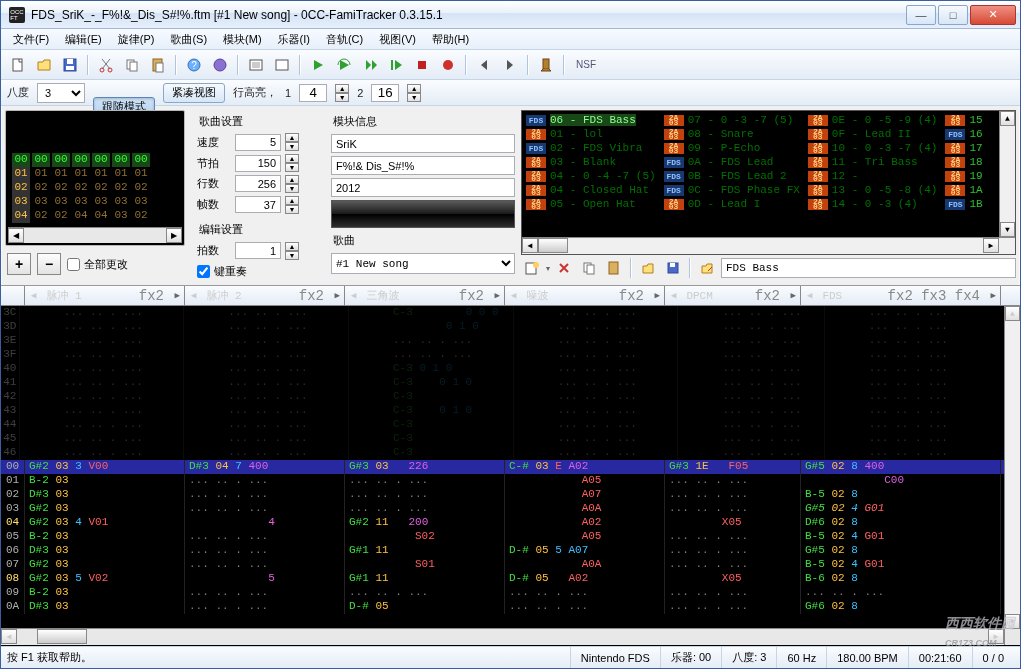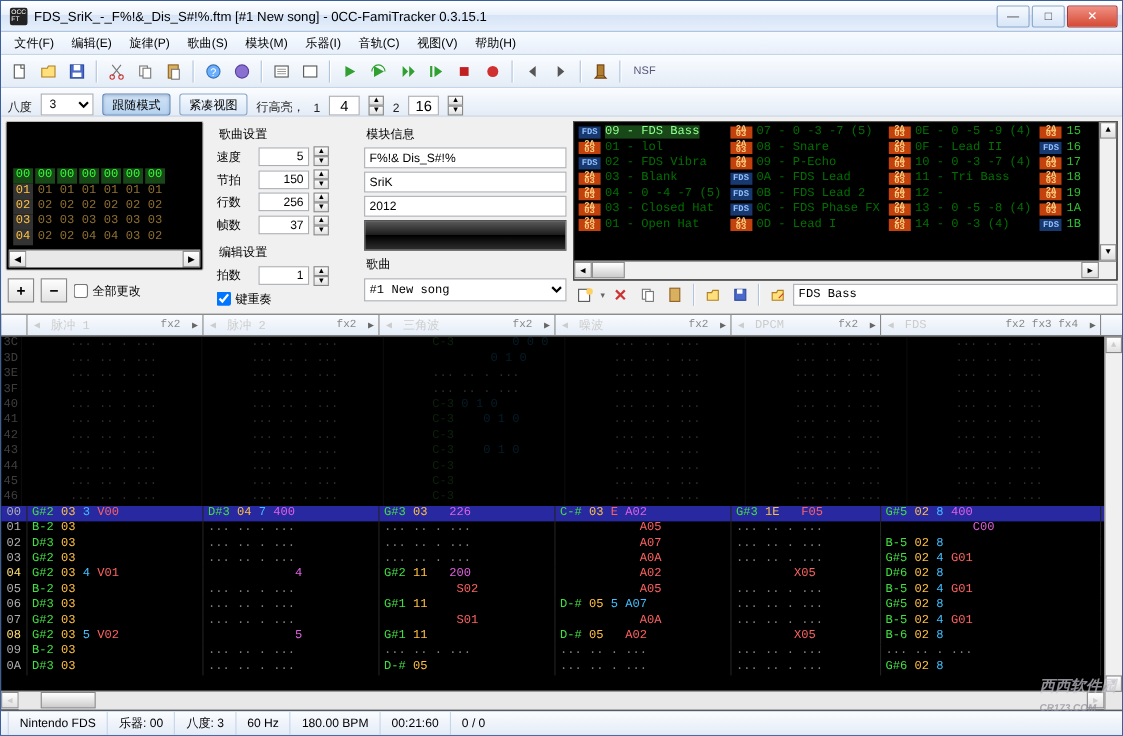--- a/index.html
+++ b/index.html
@@ -13,21 +13,21 @@
 .winbtn.close { background: linear-gradient(180deg,#f08f82,#d54a35); border-color:#a33; color:#fff; width:46px;}
 
 .menubar { height: 21px; background: linear-gradient(180deg,#f7fbff,#e7effa); display:flex; align-items:center; padding: 0 4px; border-bottom:1px solid #c5d5e8;}
 .menuitem { padding: 2px 8px; }
 
 .toolbar { height: 30px; background: linear-gradient(180deg,#fafcff,#e4ecf6); display:flex; align-items:center; padding: 0 6px; gap:4px; border-bottom:1px solid #c5d5e8;}
 .tbtn { width: 22px; height: 22px; border: 1px solid transparent; display:flex; align-items:center; justify-content:center; border-radius:3px;}
 .tsep { width:2px; height:20px; border-left:1px solid #b0c4de; border-right:1px solid #fff; margin:0 2px;}
 svg { display:block;}
 
-.toolbar2 { height: 26px; background: linear-gradient(180deg,#fafcff,#e4ecf6); display:flex; align-items:flex-end; padding: 0 6px; gap:8px; border-bottom:1px solid #c5d5e8;}
+.toolbar2 { height: 26px; background: linear-gradient(180deg,#fafcff,#e4ecf6); display:flex; align-items:center; padding: 0 6px; gap:8px; border-bottom:1px solid #c5d5e8;}
 .lbl { color:#222;}
 .combo { height:20px; border:1px solid #abadb3; background:#fff; font-size:11px; padding:0 3px;}
 .togglebtn { height: 20px; border:1px solid #8aa6c9; background: linear-gradient(180deg,#f6fafe,#d8e6f7); border-radius:3px; padding: 0 8px; display:flex; align-items:center;}
 .togglebtn.pressed { background:linear-gradient(180deg,#cfe3f8,#b6d2ef); border-color:#5c85bb; box-shadow: inset 0 1px 3px rgba(0,0,0,.2); margin-top: 28px;}
 .numbox { width:28px; height:18px; border:1px solid #abadb3; text-align:center; background:#fff;}
 .spinpair{ display:inline-flex; flex-direction:column; }
 .spinpair button{ width:14px; height:9px; font-size:7px; line-height:7px; padding:0; border:1px solid #888; background:linear-gradient(180deg,#fff,#e0e0e0);}
 
 .upper { display:flex; height: 180px; border-bottom:1px solid #999; padding:4px 0 4px 4px; gap:4px;}
 .panel { border:1px solid #b8b8b8; border-radius:2px; background:#f0f0f0; padding:2px; position:relative;}
@@ -69,21 +69,21 @@
 .instbar{ height:17px; display:flex; background:#f0f0f0; border-top:1px solid #888;}
 
 .instedit{ height:26px; display:flex; gap:3px; align-items:center; padding:2px 0;}
 .instedit input{ flex:1; height:20px; border:1px solid #abadb3; padding:0 4px; font-family:"Courier New",monospace; font-size:11px;}
 
 .pattern { flex:1; background:#000; overflow:hidden; position:relative; font-family:"Courier New",monospace; font-size:11px; color:#ccc;}
 .chanheads{ height:20px; background:linear-gradient(180deg,#fafcff,#e4ecf6); display:flex; border-bottom:1px solid #888;}
 .rownumcol{ width:24px; border-right:1px solid #888;}
 .chanhead{ border-right:1px solid #888; display:flex; align-items:center; padding:0 6px; gap:10px; position:relative;}
 .chanhead .exp{ position:absolute; right:4px; font-size:9px; color:#666;}
-.chanhead .fxmark{ position:absolute; right:20px; font-size:10px; color:#888;margin-left:28px;}
+.chanhead .fxmark{ position:absolute; right:20px; font-size:14px; color:#888;margin-left:28px;}
 .patbody { position:relative; height: calc(100% - 38px);}
 .patrow { display:flex; height:14px;}
 .patrow .rn{ width:24px; text-align:center; color:#b0b0b0; border-right:1px solid #222;}
 .patrow.hl .rn{ color:#ffe070;}
 .patrow.faded{ opacity:.35;gap:40px;}
 .patrow.cursor{ background:#2828a0;}
 .patcell{ border-right:1px solid #222; padding:0 4px; white-space:pre; overflow:hidden;}
 .patcell .n{ color:#40e040;} .patcell .i{ color:#ffc040;} .patcell .v{ color:#40c0ff;}
 .patcell .f{ color:#ff6060;} .patcell .p{ color:#e060e0;} .patcell .g{ color:#808080;}
 .patcell .gn{ color:#206020;margin-top:48px;} .patcell .gv{ color:#105070;}
@@ -379,37 +379,37 @@
           </span>
         </div>
       <label style="display:flex;align-items:center;gap:4px;margin-top:2px;">
           <input type="checkbox" checked="" style="">
           <span>键重奏</span>
         </label>
     </div>
 
     <div class="modcol">
       <div class="grouplabel">模块信息</div>
+      <input type="text" value="SriK" style="">
       <input type="text" value="F%!&amp; Dis_S#!%" style="">
-      <input type="text" value="SriK" style="">
       <input type="text" value="2012" style="">
       <div class="vumeter"></div>
       <div class="grouplabel">歌曲</div>
       <div class="songsel">
           <select><option>#1 New song</option></select>
         </div>
     </div>
 
     <div class="instpanel">
       <div class="instlist">
         <div class="instcols" id="instcols">
             <div class="instcol">
               <div class="instrow sel">
                 <div class="chip fds" style="white-space: pre; line-height: 5px;">FDS</div>
-                <span class="name">09 - FDS Bass</span>
+                <span class="name">06 - FDS Bass</span>
               </div>
               <div class="instrow">
                 <div class="chip " style="white-space: pre; line-height: 5px;">2A
 03</div>
                 <span class="name dim">01 - lol</span>
               </div>
               <div class="instrow">
                 <div class="chip fds" style="white-space: pre; line-height: 5px;">FDS</div>
                 <span class="name dim">02 - FDS Vibra</span>
               </div>
@@ -419,26 +419,26 @@
                 <span class="name dim">03 - Blank</span>
               </div>
               <div class="instrow">
                 <div class="chip " style="white-space: pre; line-height: 5px;">2A
 03</div>
                 <span class="name dim">04 - 0 -4 -7 (5)</span>
               </div>
               <div class="instrow">
                 <div class="chip " style="white-space: pre; line-height: 5px;">2A
 03</div>
-                <span class="name dim">03 - Closed Hat</span>
-              </div>
-              <div class="instrow">
-                <div class="chip " style="white-space: pre; line-height: 5px;">2A
-03</div>
-                <span class="name dim">01 - Open Hat</span>
+                <span class="name dim">04 - Closed Hat</span>
+              </div>
+              <div class="instrow">
+                <div class="chip " style="white-space: pre; line-height: 5px;">2A
+03</div>
+                <span class="name dim">05 - Open Hat</span>
               </div>
             </div>
             <div class="instcol">
               <div class="instrow">
                 <div class="chip " style="white-space: pre; line-height: 5px;">2A
 03</div>
                 <span class="name dim">07 - 0 -3 -7 (5)</span>
               </div>
               <div class="instrow">
                 <div class="chip " style="white-space: pre; line-height: 5px;">2A
@@ -768,21 +768,21 @@
           <div class="patcell" style="width: 136px;"><span class="g">... .. . ...</span></div>
           <div class="patcell" style="width: 200px;"><span class="n">B-5</span> <span class="i">02</span> <span class="v">8</span></div>
         </div>
         <div class="patrow">
           <div class="rn">03</div>
           <div class="patcell" style="width: 160px;"><span class="n">G#2</span> <span class="i">03</span></div>
           <div class="patcell" style="width: 160px;"><span class="g">... .. . ...</span></div>
           <div class="patcell" style="width: 160px;"><span class="g">... .. . ...</span></div>
           <div class="patcell" style="width: 160px;">           <span class="f">A0A</span></div>
           <div class="patcell" style="width: 136px;"><span class="g">... .. . ...</span></div>
-          <div class="patcell" style="width: 200px;"><span class="n">G#5</span> <span class="i">02</span> <span class="v">4</span> <span class="f">G01</span></div>
+          <div class="patcell" style="width: 200px; font-style: italic;"><span class="n">G#5</span> <span class="i">02</span> <span class="v">4</span> <span class="f">G01</span></div>
         </div>
         <div class="patrow hl">
           <div class="rn">04</div>
           <div class="patcell" style="width: 160px;"><span class="n">G#2</span> <span class="i">03</span> <span class="v">4</span> <span class="f">V01</span></div>
           <div class="patcell" style="width: 160px;">            <span class="p">4</span></div>
           <div class="patcell" style="width: 160px;"><span class="n">G#2</span> <span class="i">11</span>   <span class="p">200</span></div>
           <div class="patcell" style="width: 160px;">           <span class="f">A02</span></div>
           <div class="patcell" style="width: 136px;">        <span class="f">X05</span></div>
           <div class="patcell" style="width: 200px;"><span class="n">D#6</span> <span class="i">02</span> <span class="v">8</span></div>
         </div>
@@ -849,20 +849,21 @@
       <div class="scrollarr">▶</div>
       <div style="width:16px;border-left:1px solid #888;background:#e8e8e8;"></div>
     </div>
     <div style="position:absolute;right:0;top:20px;bottom:17px;width:16px;background:#f0f0f0;border-left:1px solid #888;">
       <div class="scrollarr" style="width:15px;">▲</div>
       <div class="scrollarr" style="position:absolute;bottom:0;width:15px;">▼</div>
     </div>
   </div>
 
   <div class="status">
+    <div class="hint">按 F1 获取帮助。</div>
     <div class="cell">Nintendo FDS</div>
     <div class="cell">乐器: 00</div>
     <div class="cell">八度: 3</div>
     <div class="cell">60 Hz</div>
     <div class="cell">180.00 BPM</div>
     <div class="cell">00:21:60</div>
     <div class="cell">0 / 0</div>
   </div>
   <div class="watermark">
     <span>西西软件园</span><br><span class="wmurl">CR173.COM</span>

